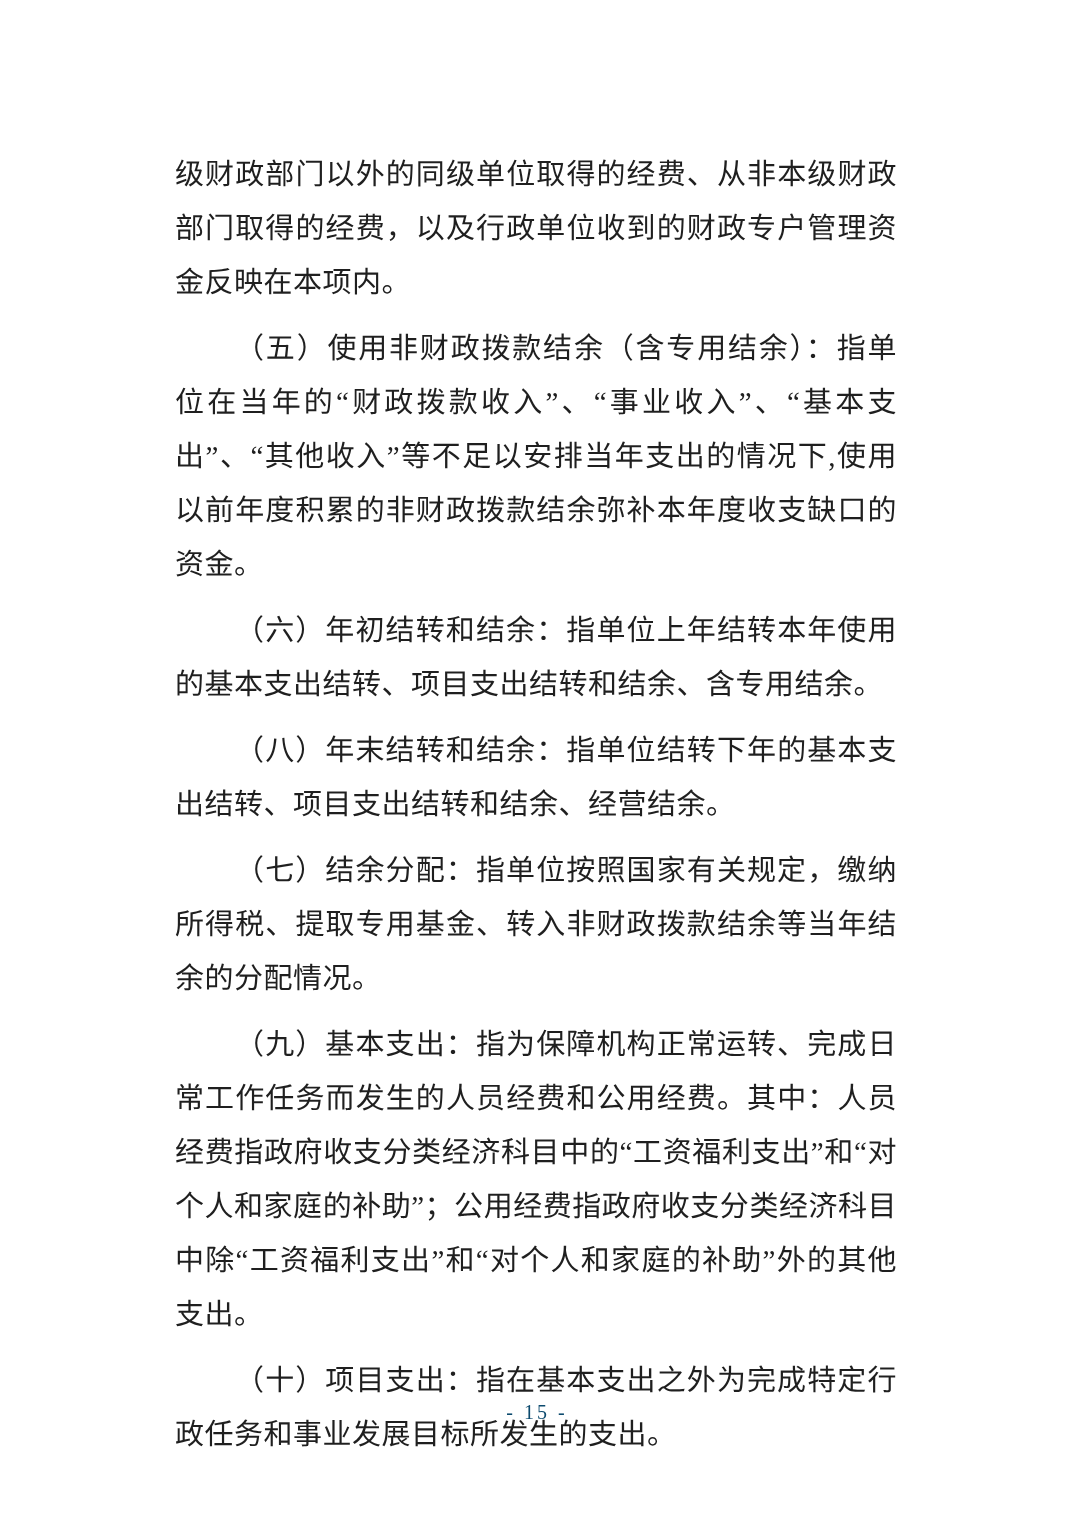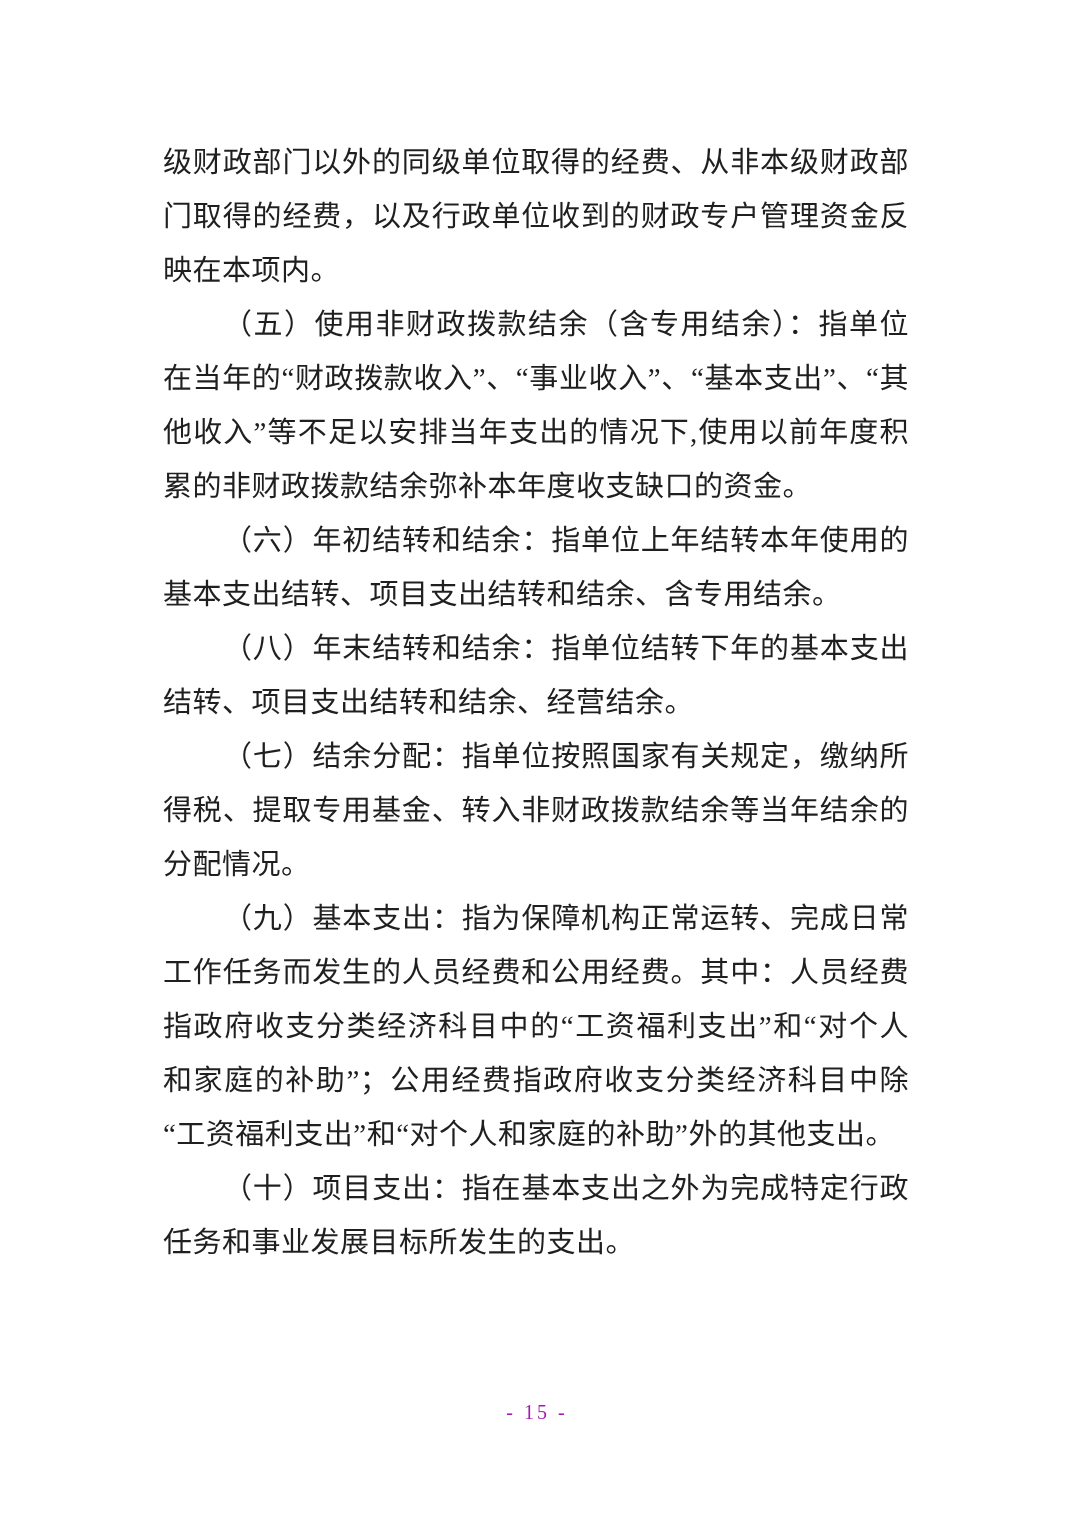--- a/index.html
+++ b/index.html
@@ -16,21 +16,21 @@
     font-family: "Liberation Serif", "DejaVu Serif", serif;
     color: #1f1f1f;
   }
   .content {
     position: absolute;
     left: 163px;
     top: 135px;
     width: 746px;
   }
   .para {
-    margin: 0;
+    margin: 12px;
     font-size: 29px;
     line-height: 54px;
     text-align: justify;
     text-justify: inter-character;
     text-indent: 2.07em;
     letter-spacing: 0.5px;
     word-break: break-all;
     font-weight: 400;
   }
   .para.no-indent {
@@ -42,21 +42,21 @@
   }
   .footer {
     position: absolute;
     top: 1398px;
     left: 0;
     width: 100%;
     text-align: center;
     font-size: 20px;
     line-height: 28px;
     letter-spacing: 3px;
-    color: #a21caf;
+    color: #0c4a6e;
     font-family: "Liberation Serif", "DejaVu Serif", serif;
   }
 </style>
 </head>
 <body>
 
 <div class="page">
   <div class="content">
 
     <p class="para no-indent"><span class="heading"></span><span class="body-text">级财政部门以外的同级单位取得的经费、从非本级财政部门取得的经费，以及行政单位收到的财政专户管理资金反映在本项内。</span></p>

